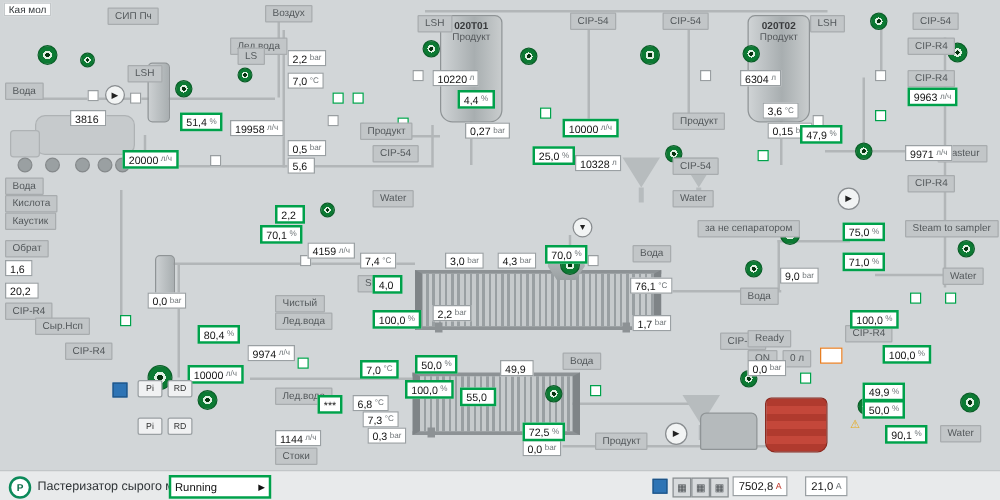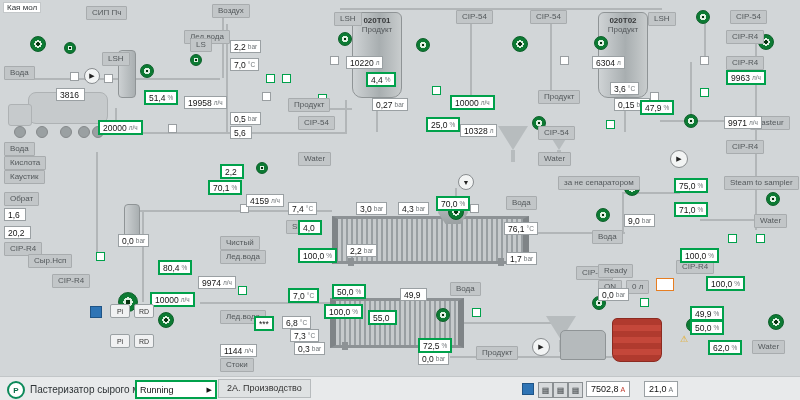--- a/index.html
+++ b/index.html
@@ -442,38 +442,37 @@
     </div>
   <div class="sp" style="left:690px;top:306px">
       <span>49,9</span>
       <span class="u">%</span>
     </div>
   <div class="sp" style="left:690px;top:320px">
       <span>50,0</span>
       <span class="u">%</span>
     </div>
   <div class="sp" style="left:708px;top:340px">
-      <span>62,0</span>
+      <span>90,1</span>
       <span class="u">%</span>
     </div>
 
   <div class="bluesq" style="left:90px;top:306px"></div>
   <div class="btn" style="left:110px;top:304px">Pi</div>
   <div class="btn" style="left:134px;top:304px">RD</div>
   <div class="btn" style="left:110px;top:334px">Pi</div>
   <div class="btn" style="left:134px;top:334px">RD</div>
 
   <div class="sbar"></div>
   <div class="pcirc">P</div>
   <div class="uname">Пастеризатор сырого молока</div>
   <div class="runbox">
     <span>Running</span>
     <span style="font-size:7px">▶</span>
   </div>
-  <div class="tab">2А. Производство</div>
   <div class="bluesq" style="left:522px;top:383px"></div>
   <div class="graybtn" style="left:538px;top:382px">▦</div>
   <div class="graybtn" style="left:553px;top:382px">▦</div>
   <div class="graybtn" style="left:568px;top:382px">▦</div>
   <div class="meter" style="left:586px;top:381px">
       <span>7502,8</span>
       <span class="mu">А</span>
     </div>
   <div class="meter" style="left:644px;top:381px">
       <span>21,0</span>

